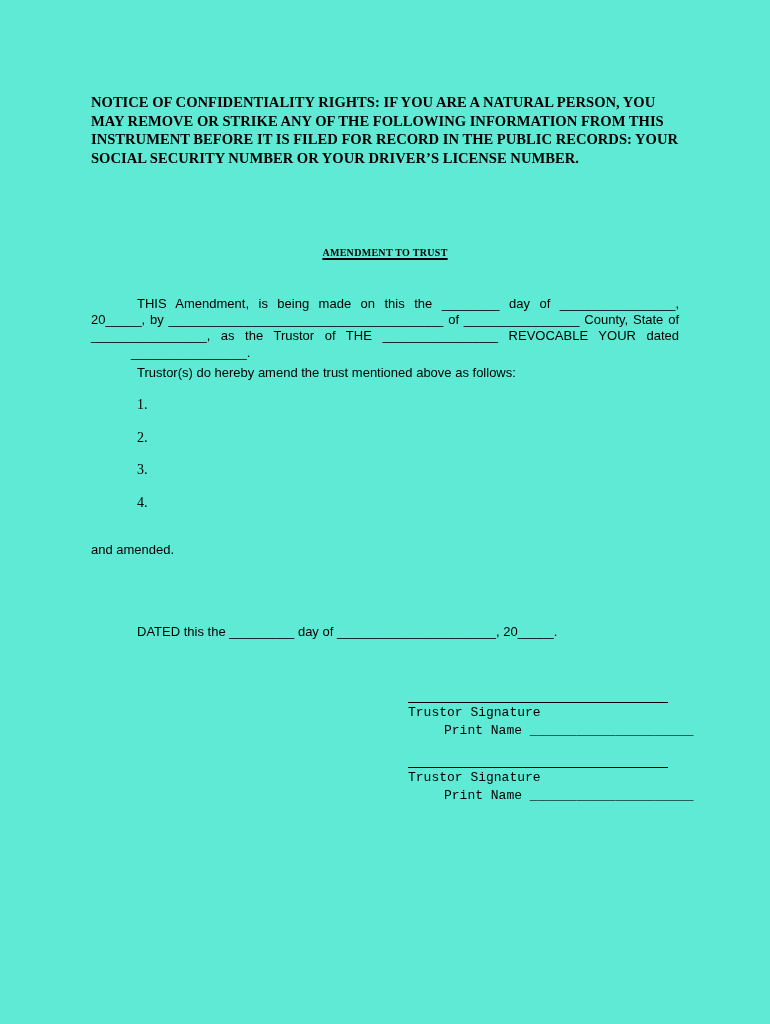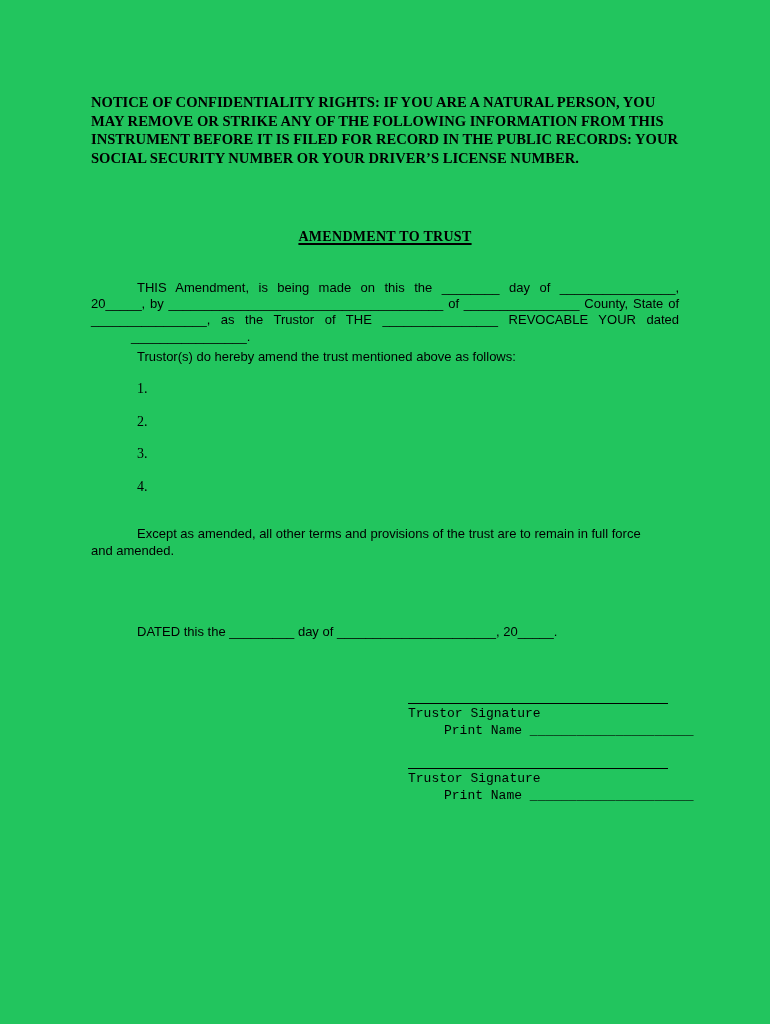--- a/index.html
+++ b/index.html
@@ -4,44 +4,44 @@
 <style>
   html, body {
     margin: 0;
     padding: 0;
     background: #ffffff;
   }
   .page {
     position: relative;
     width: 770px;
     height: 1024px;
-    background: #22c55e;
+    background: #5eead4;
     color: #000000;
     box-sizing: border-box;
     padding: 93px 91px 2px 91px;
     font-family: "Liberation Sans", sans-serif;
     font-size: 13px;
     overflow: hidden;
   }
   
   .notice {
     font-family: "Liberation Serif", serif;
     font-weight: bold;
     font-size: 14.6px;
     line-height: 18.5px;
   }
   .notice .nline { white-space: nowrap; }
 
   
   .doc-title {
-    margin-top: 60px;
+    margin-top: 76px;
     text-align: center;
     font-family: "Liberation Serif", serif;
     font-weight: bold;
-    font-size: 14px;
+    font-size: 10px;
     line-height: 19px;
     letter-spacing: 0.3px;
   }
   .doc-title .u {
     text-decoration: underline;
     text-decoration-thickness: 1.5px;
     text-underline-offset: 2px;
   }
 
   
@@ -126,21 +126,20 @@
   </div>
 
   <div class="intro">Trustor(s) do hereby amend the trust mentioned above as follows:</div>
 
   <div class="list-item first">1.</div>
   <div class="list-item next">2.</div>
   <div class="list-item next">3.</div>
   <div class="list-item next">4.</div>
 
   <div class="closing">
-    <div class="cline indented">Except as amended, all other terms and provisions of the trust are to remain in full force</div>
     <div class="cline">and amended.</div>
   </div>
 
   <div class="dated">DATED this the _________ day of ______________________, 20_____.</div>
 
   <div class="sig-block one">
     <div class="sig-rule"></div>
     <div>Trustor Signature</div>
     <div class="print-row"><span>Print Name</span> <span>_____________________</span></div>
   </div>

